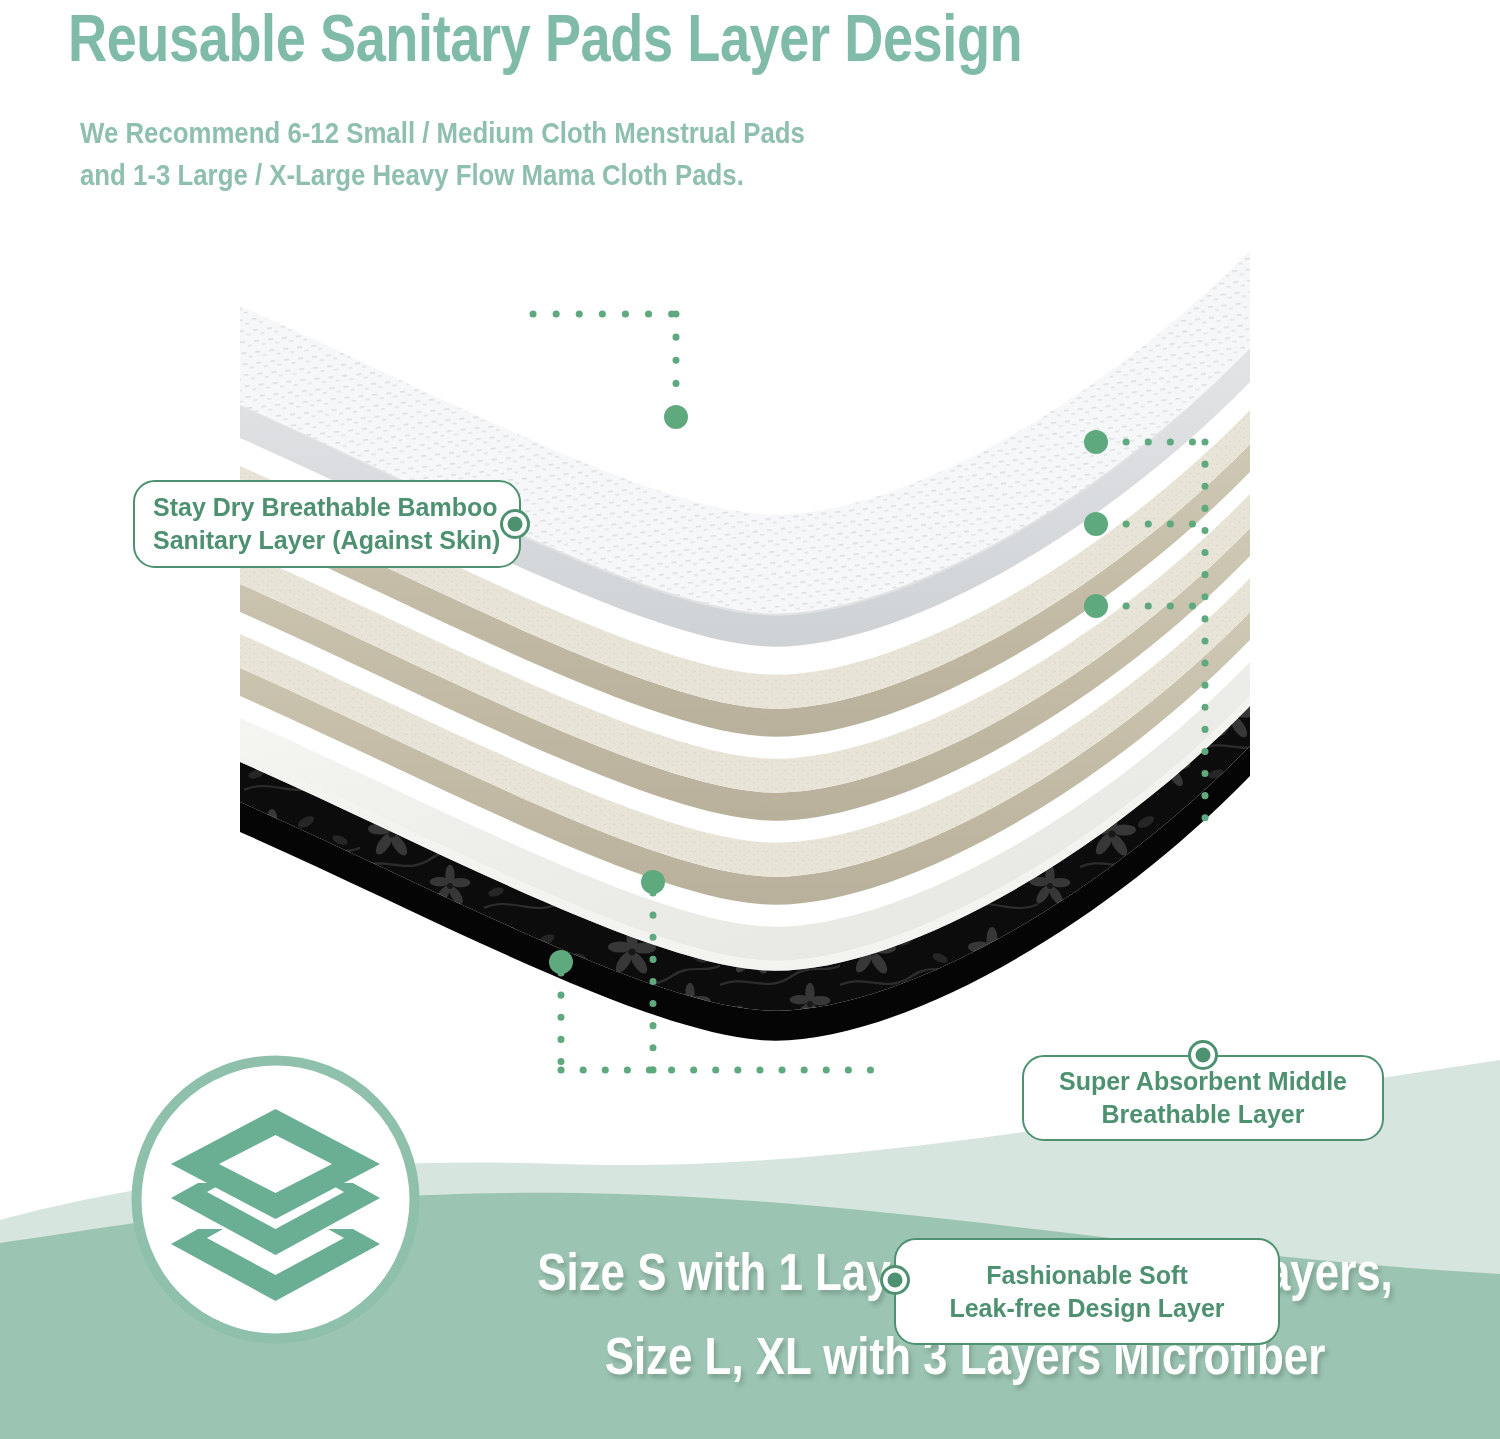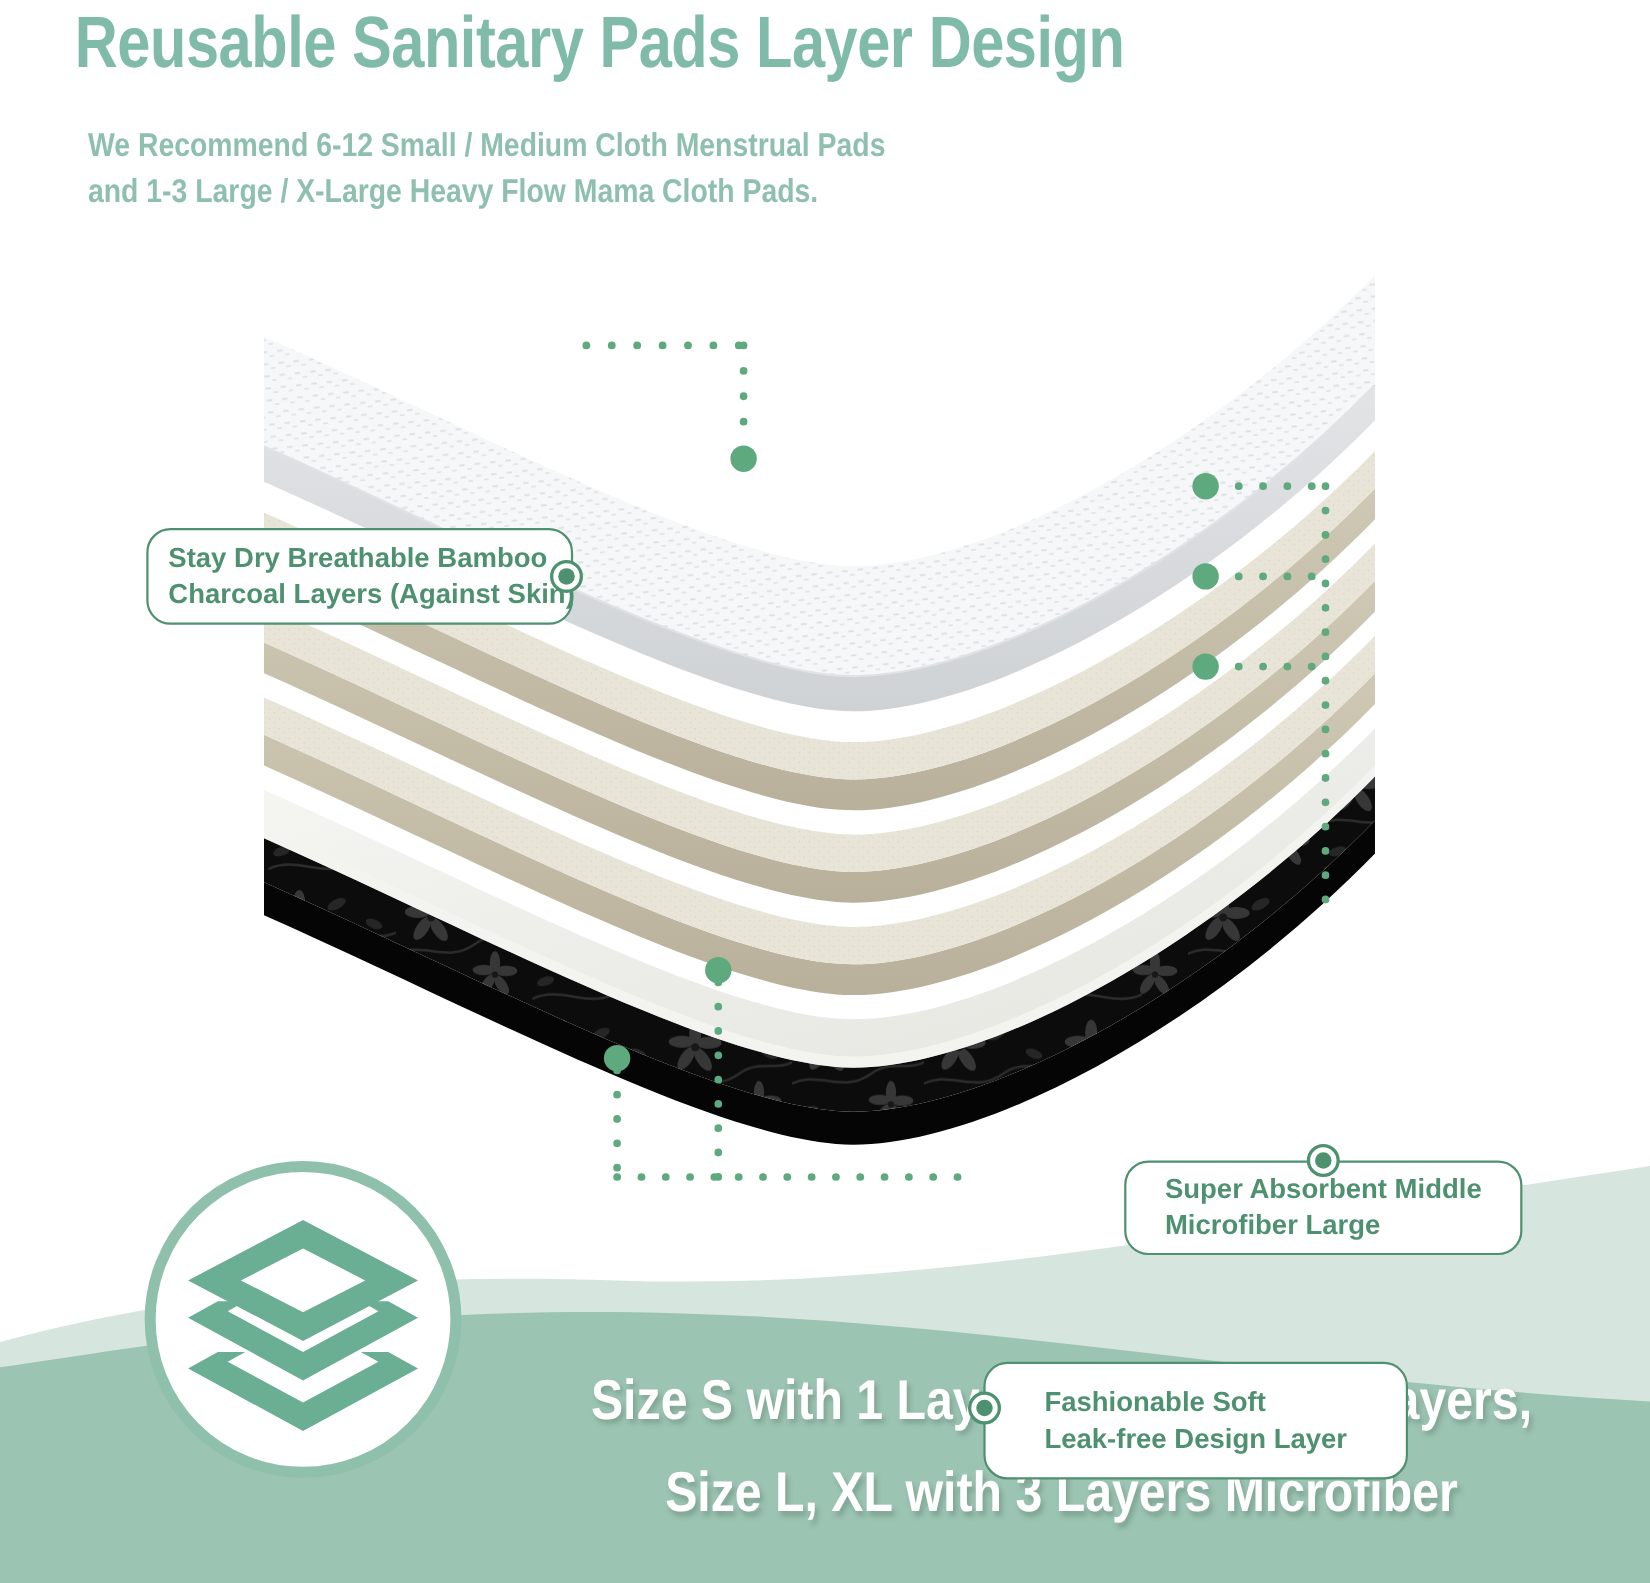--- a/index.html
+++ b/index.html
@@ -43,21 +43,21 @@
   
   .callout {
     position:absolute;
     border:2.5px solid #4e9170;
     border-radius:22px;
     background:#ffffff;
     color:#4e9170;
     font-size:25px;
     line-height:33px;
     font-weight:bold;
-    text-align:left;
+    text-align:center;
     display:flex; align-items:center; justify-content:center;
     padding:8px 18px;
     z-index:6;
   }
   .callout .cl-line { display:block; white-space:nowrap; }
 
   #callout-top    { left:133px;  top:270px;  width:388px; height:88px;  text-align:left; justify-content:flex-start; }
   #callout-top .cl-body { text-align:left; }
   #callout-middle { left:1022px; top:845px;  width:362px; height:86px; }
   #callout-bottom { left:894px;  top:1028px; width:386px; height:107px; }
@@ -247,29 +247,29 @@
       <path d="M561 763 L561 860"></path>
       <path d="M561 860 L880 860"></path>
     </g>
     <circle cx="653" cy="672" r="12" fill="#5fa97e"></circle>
     <circle cx="561" cy="752" r="12" fill="#5fa97e"></circle>
   </svg>
 
   <div class="callout" id="callout-top">
     <div class="cl-body">
       <span class="cl-line">Stay Dry Breathable Bamboo</span>
-      <span class="cl-line">Charcoal Layers (Against Skin)</span>
+      <span class="cl-line">Sanitary Layer (Against Skin)</span>
     </div>
   </div>
   <div class="donut" id="donut-top"></div>
 
   <div class="callout" id="callout-middle">
     <div class="cl-body">
       <span class="cl-line">Super Absorbent Middle</span>
-      <span class="cl-line">Microfiber Large</span>
+      <span class="cl-line">Breathable Layer</span>
     </div>
   </div>
   <div class="donut" id="donut-middle"></div>
 
   <div class="callout" id="callout-bottom">
     <div class="cl-body">
       <span class="cl-line">Fashionable Soft</span>
       <span class="cl-line">Leak-free Design Layer</span>
     </div>
   </div>

